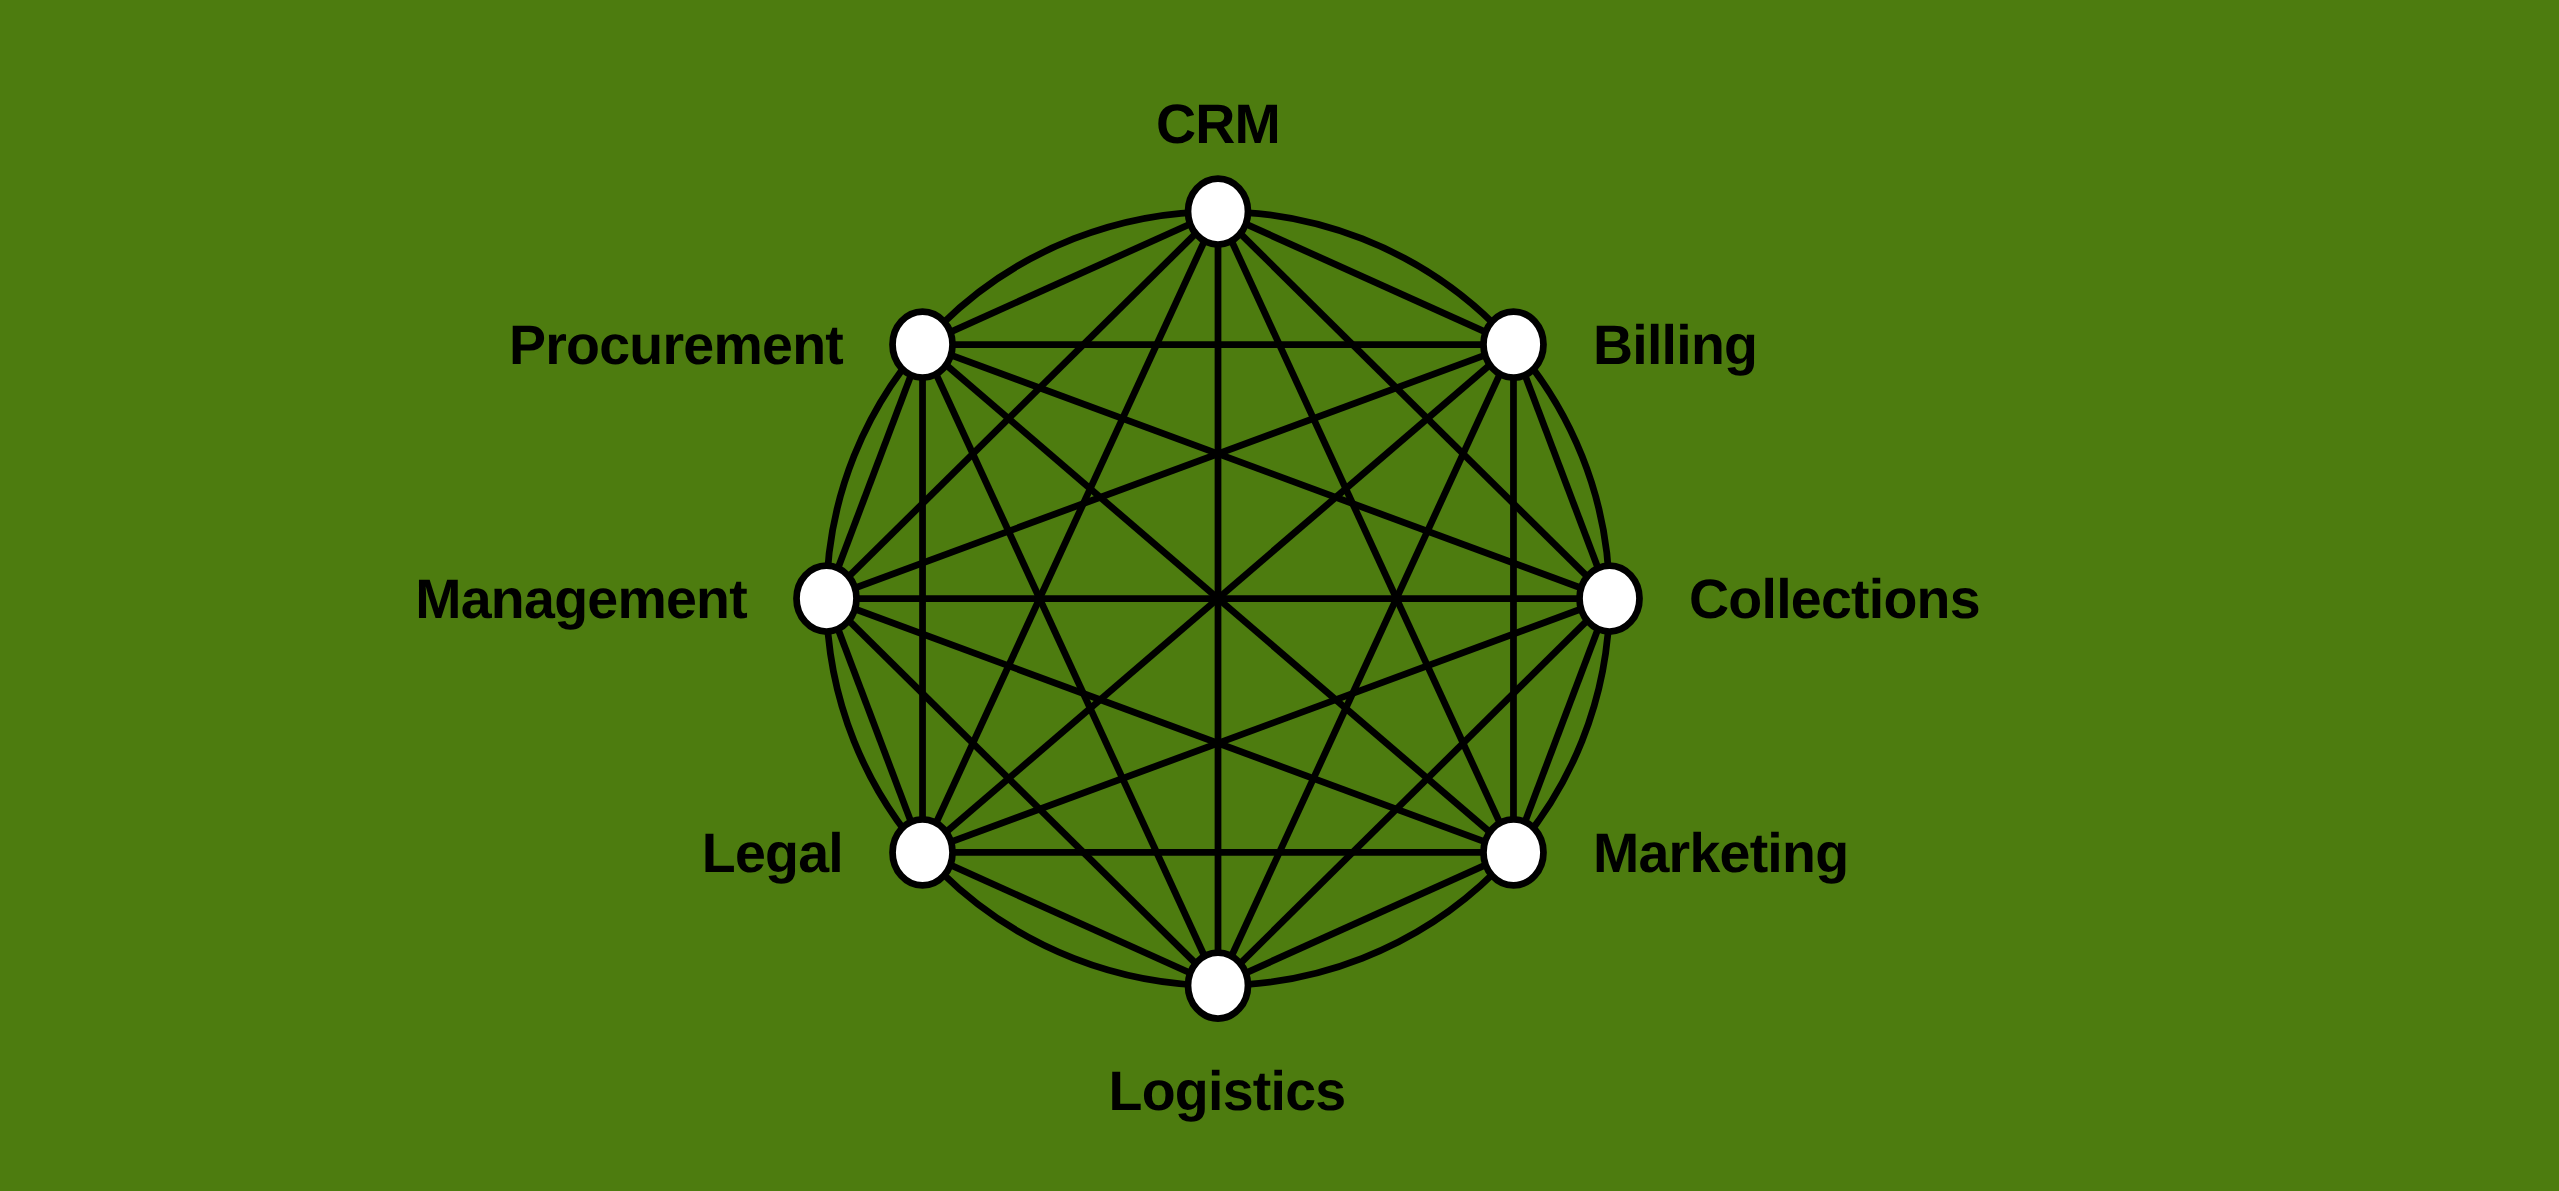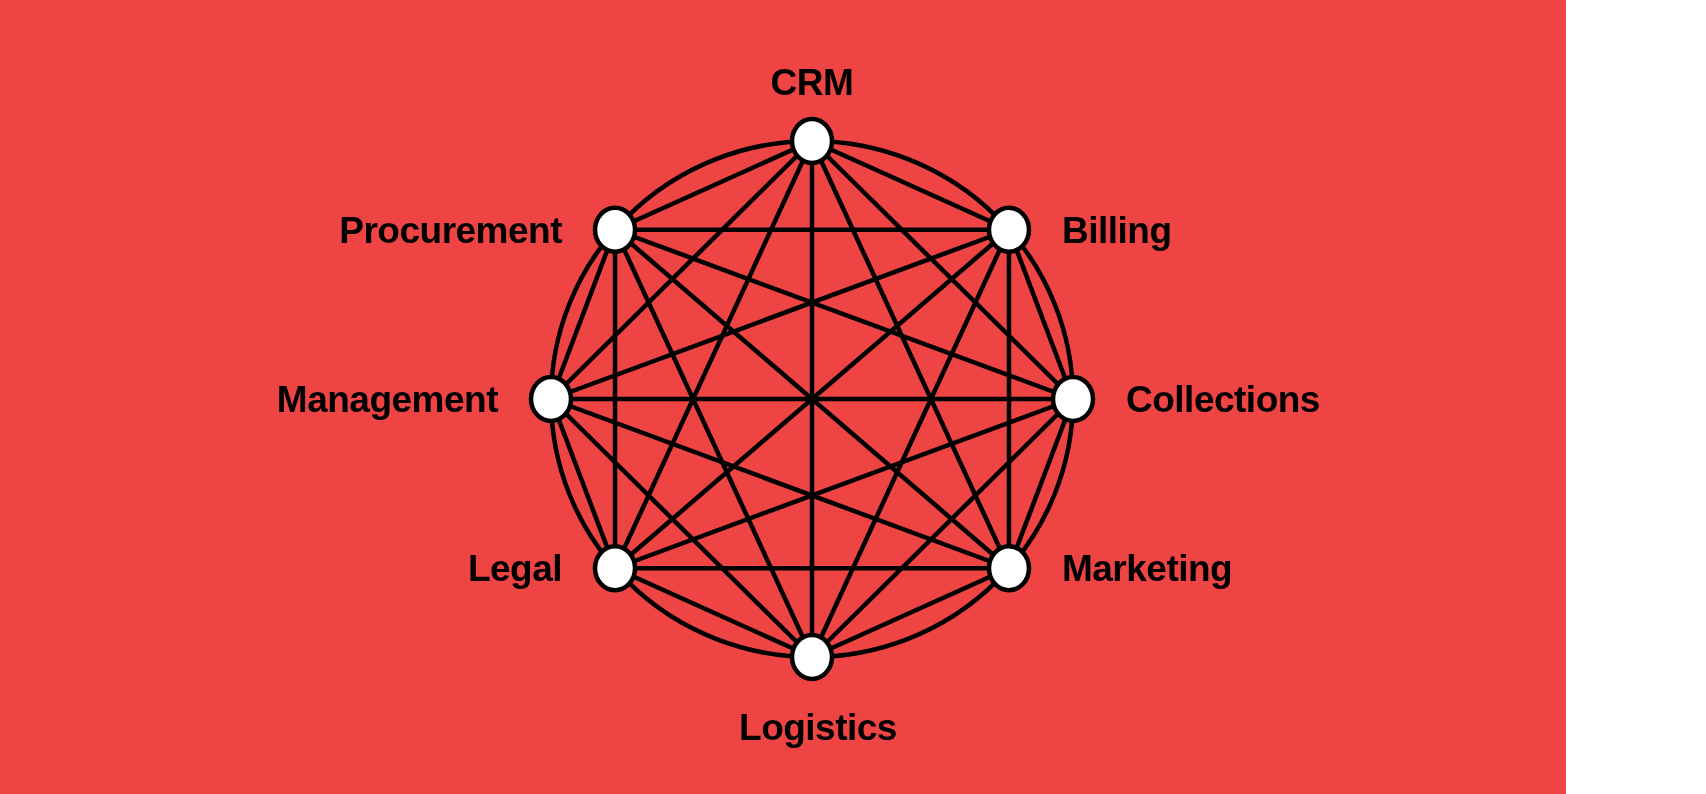--- a/index.html
+++ b/index.html
@@ -2,23 +2,23 @@
 <html><head>
 <meta charset="utf-8">
 <style>
   html, body {
     margin: 0;
     padding: 0;
     background: #ffffff;
   }
   .canvas {
     position: relative;
-    width: 1566px;
+    width: 1706px;
     height: 794px;
-    background: #ef4444;
+    background: #4d7c0f;
     overflow: hidden;
   }
   svg { display: block; }
   .node-label {
     font-family: "Liberation Sans", sans-serif;
     font-weight: bold;
     font-size: 37px;
     letter-spacing: -0.5px;
     fill: #000000;
   }

